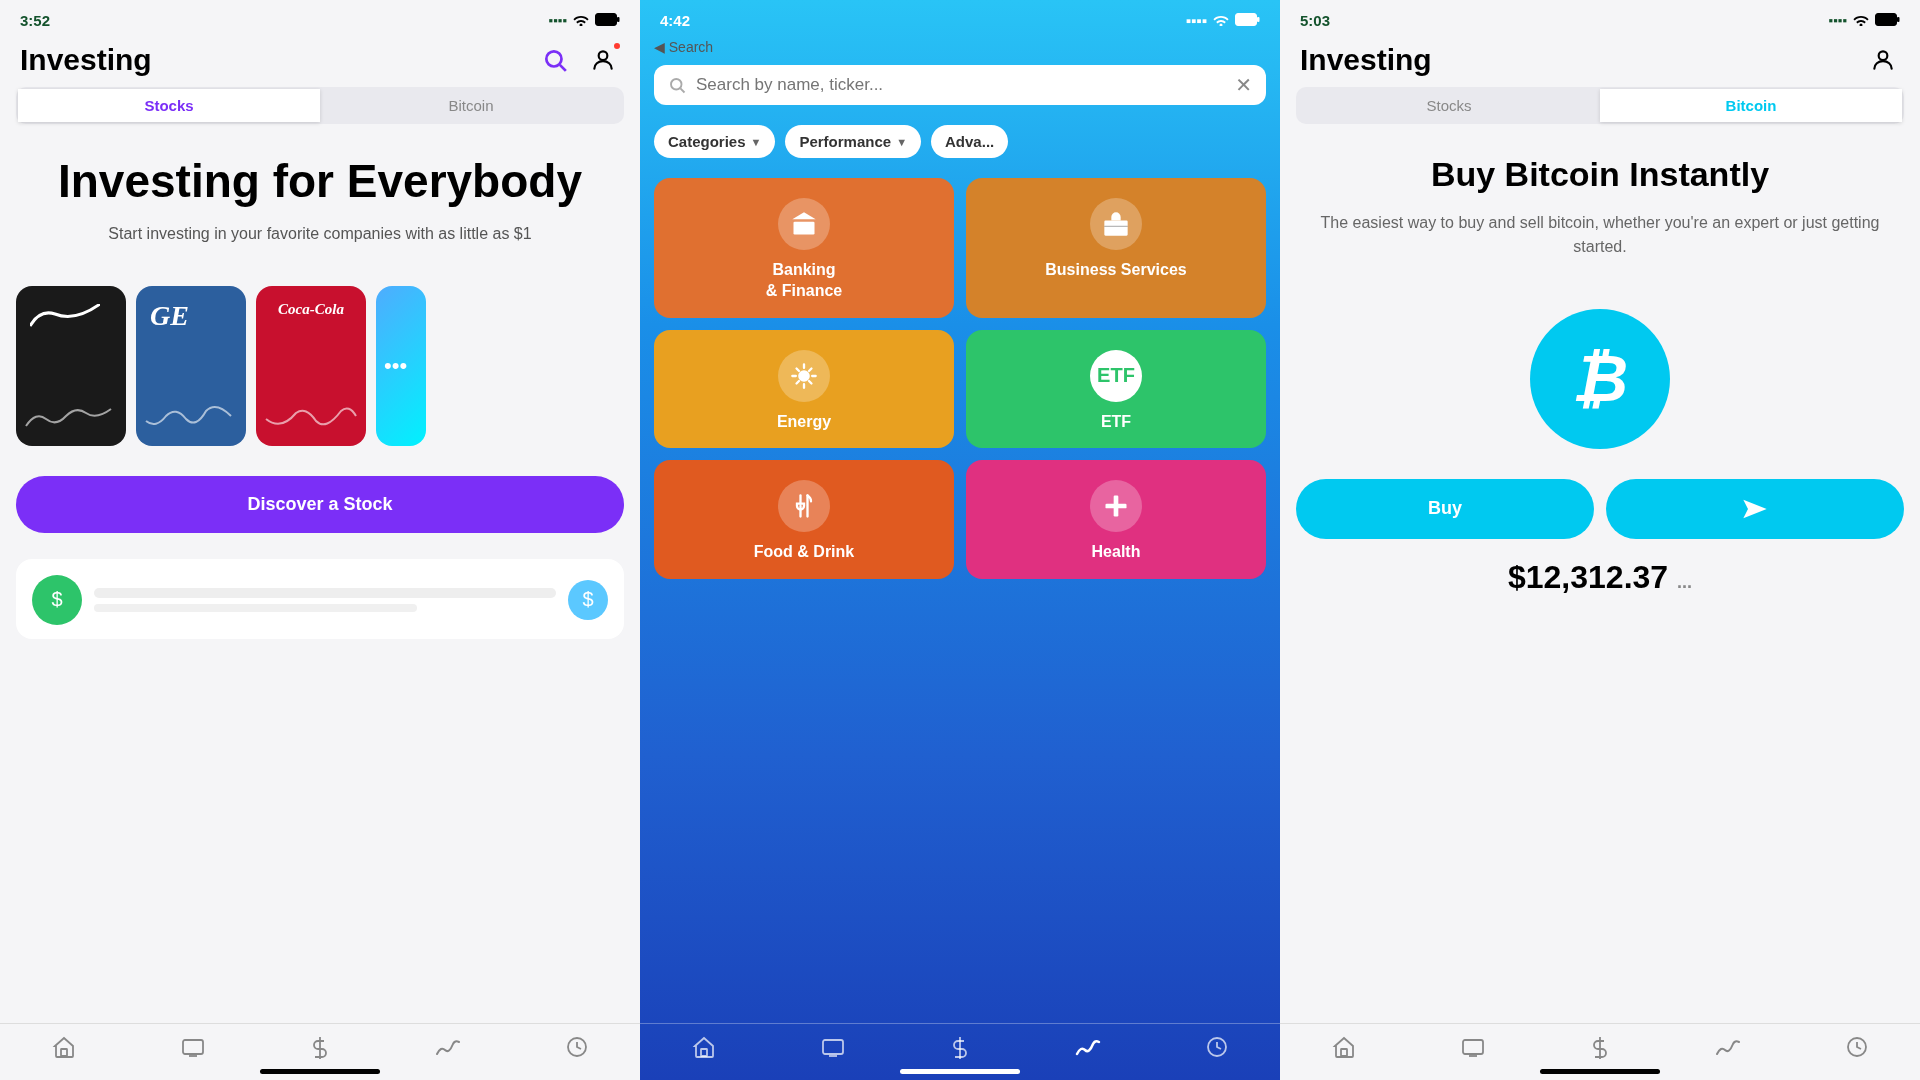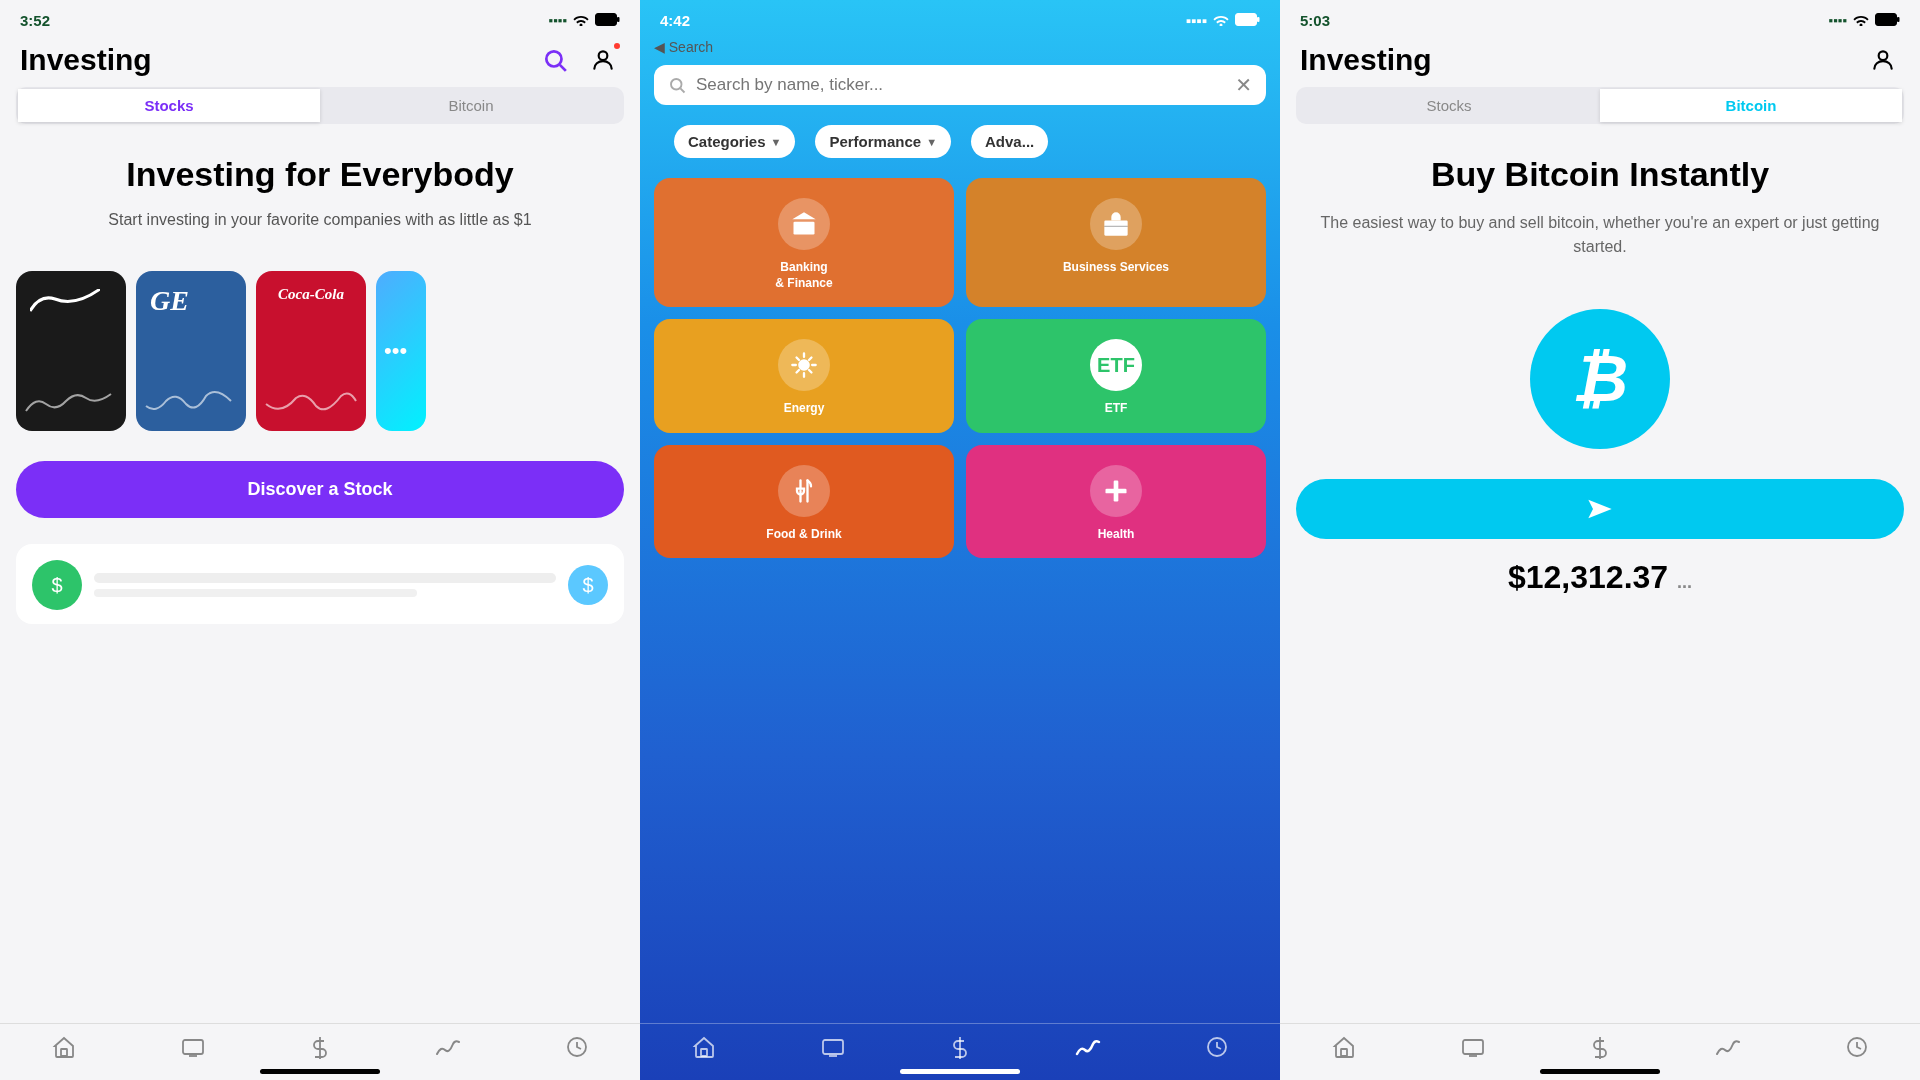--- a/index.html
+++ b/index.html
@@ -93,21 +93,21 @@
       color: #7b2ff7;
       font-weight: 600;
       box-shadow: 0 1px 4px rgba(0,0,0,0.15);
     }
 
     .hero-section {
       padding: 30px 20px 20px;
       text-align: center;
     }
     .hero-title {
-      font-size: 34px;
+      font-size: 46px;
       font-weight: 800;
       color: #000;
       line-height: 1.2;
       margin-bottom: 14px;
     }
     .hero-subtitle {
       font-size: 16px;
       color: #555;
       line-height: 1.4;
     }
@@ -215,24 +215,23 @@
     }
     .search-close-btn {
       font-size: 20px;
       color: #888;
       cursor: pointer;
       line-height: 1;
     }
 
     .filter-pills-row {
       display: flex;
-      gap: 20px;
+      gap: 10px;
       padding: 10px 14px;
       overflow: hidden;
-      margin-left: 20px;
     }
     .filter-pill {
       background: white;
       border-radius: 20px;
       padding: 8px 14px;
       font-size: 15px;
       font-weight: 600;
       color: #333;
       display: flex;
       align-items: center;
@@ -268,21 +267,21 @@
       width: 52px;
       height: 52px;
       background: rgba(255,255,255,0.25);
       border-radius: 50%;
       display: flex;
       align-items: center;
       justify-content: center;
       font-size: 24px;
     }
     .cat-label {
-      font-size: 12px;
+      font-size: 16px;
       font-weight: 600;
       color: white;
       text-align: center;
       line-height: 1.3;
     }
 
     .etf-label {
       font-size: 20px;
       font-weight: 800;
       color: #2dc46a;
@@ -745,20 +744,21 @@
     <div class="bitcoin-subtitle">The easiest way to buy and sell bitcoin, whether you're an expert or just getting started.</div>
   </div>
 
   <div class="bitcoin-icon-wrap">
     <div class="bitcoin-circle">
       <span class="bitcoin-b">₿</span>
     </div>
   </div>
 
   <div class="buy-send-row">
+    <button class="buy-btn">Buy</button>
     <button class="send-btn">
       <svg width="28" height="24" viewBox="0 0 24 20" fill="none">
         <path d="M22 10L2 2l4 8-4 8 20-8z" fill="white"></path>
       </svg>
     </button>
   </div>
 
   <div class="price-preview">
     <span>$12,312.37</span>
     <span style="font-size:18px;color:#888;">...</span>

